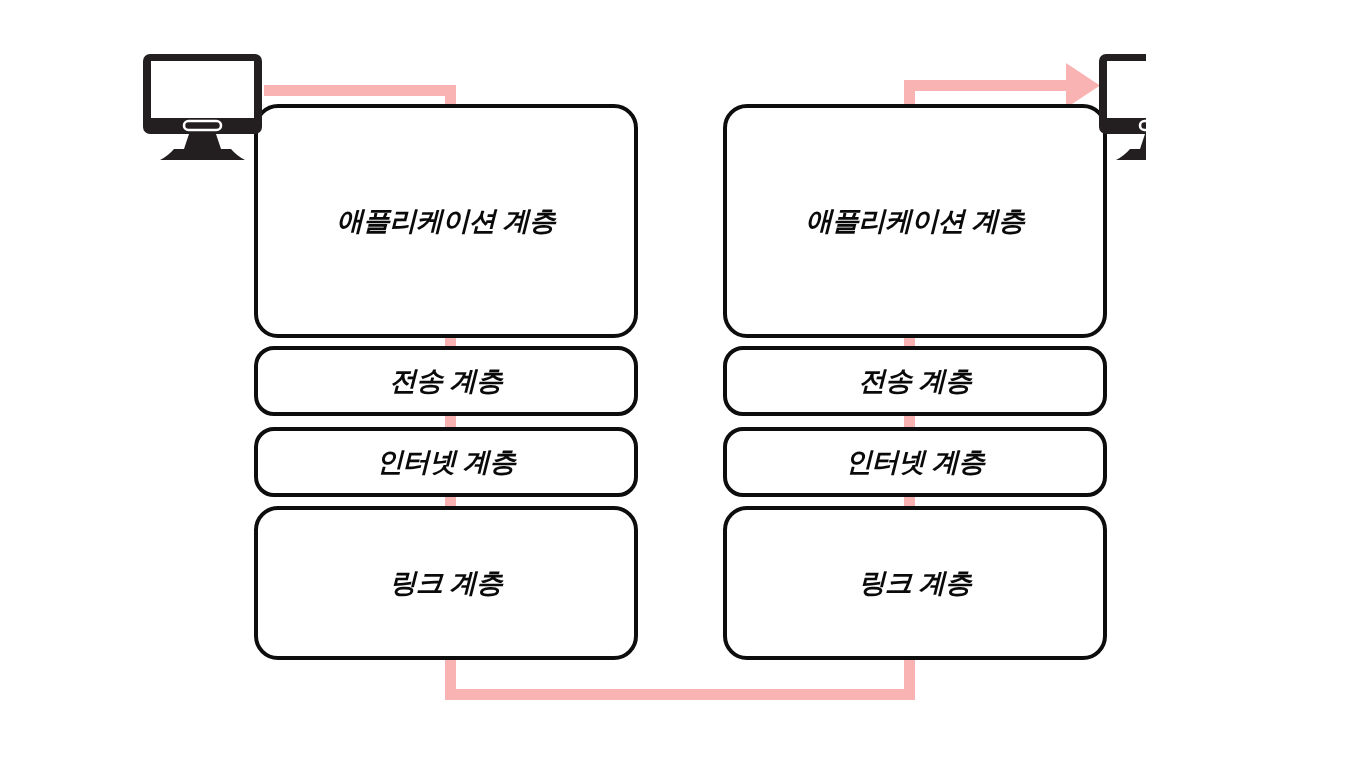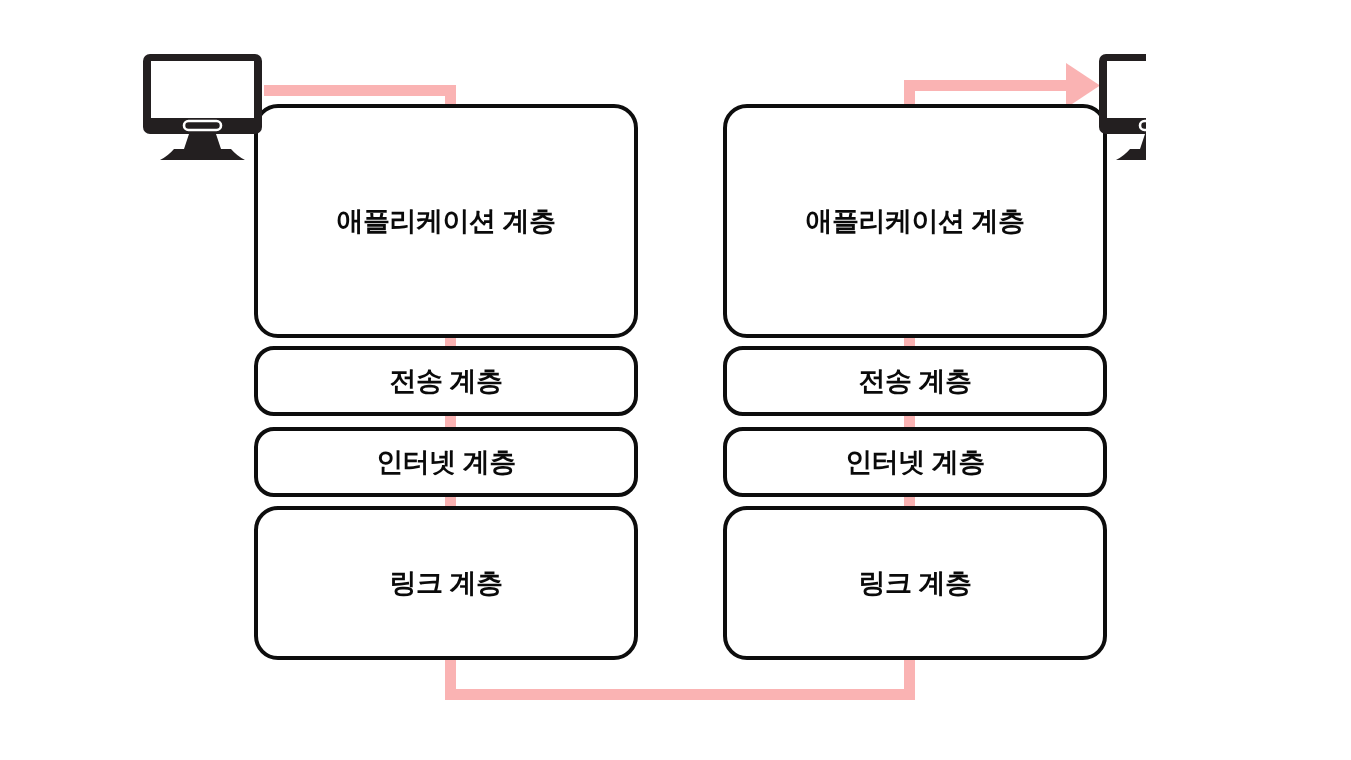--- a/index.html
+++ b/index.html
@@ -10,20 +10,21 @@
   }
   body {
     font-family: "Liberation Sans", "DejaVu Sans", sans-serif;
   }
   #canvas {
     position: relative;
     width: 1146px;
     height: 760px;
     background: #ffffff;
     overflow: hidden;
+    font-style: italic;
   }
   #diagram-svg {
     position: absolute;
     left: 0;
     top: 0;
     width: 1351px;
     height: 760px;
   }
   .layer-label {
     position: absolute;

